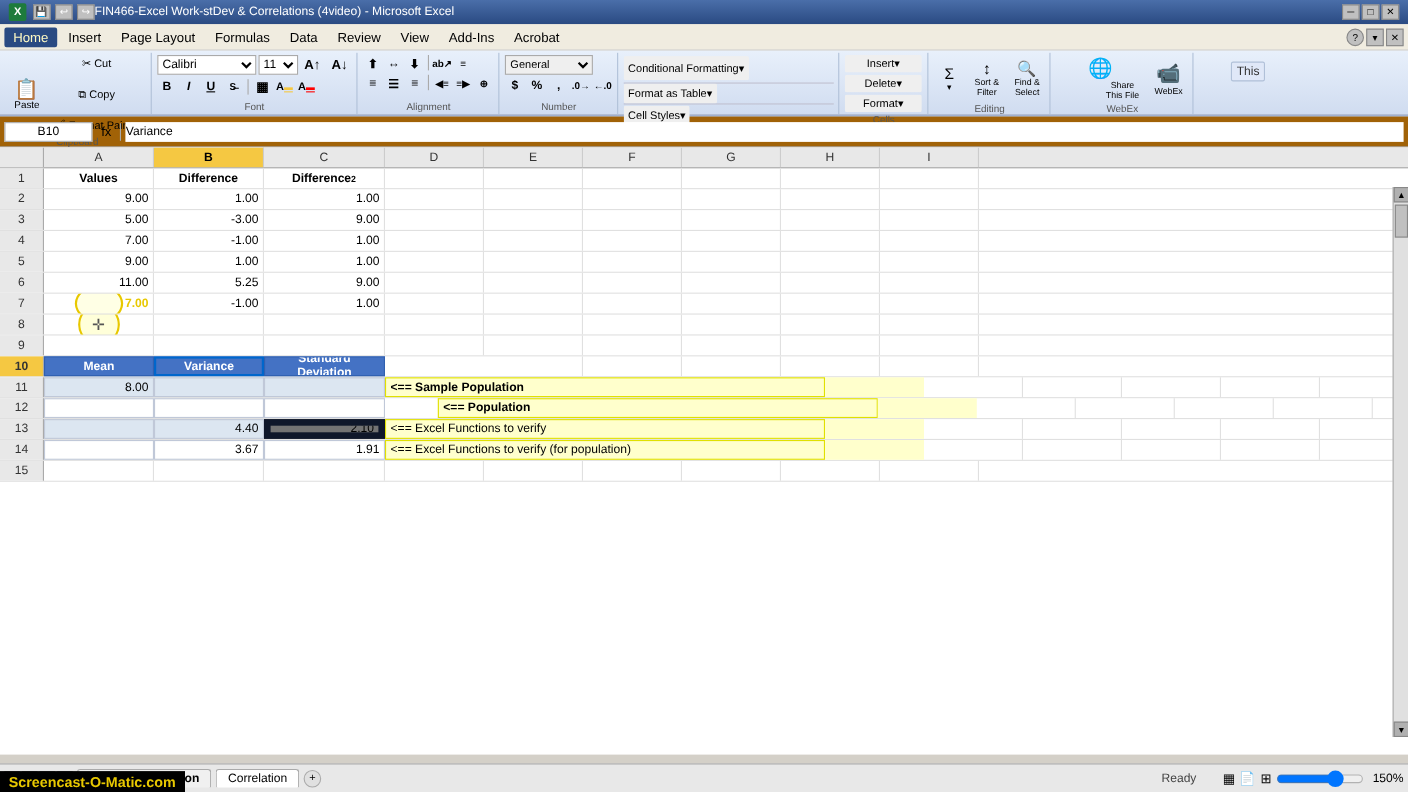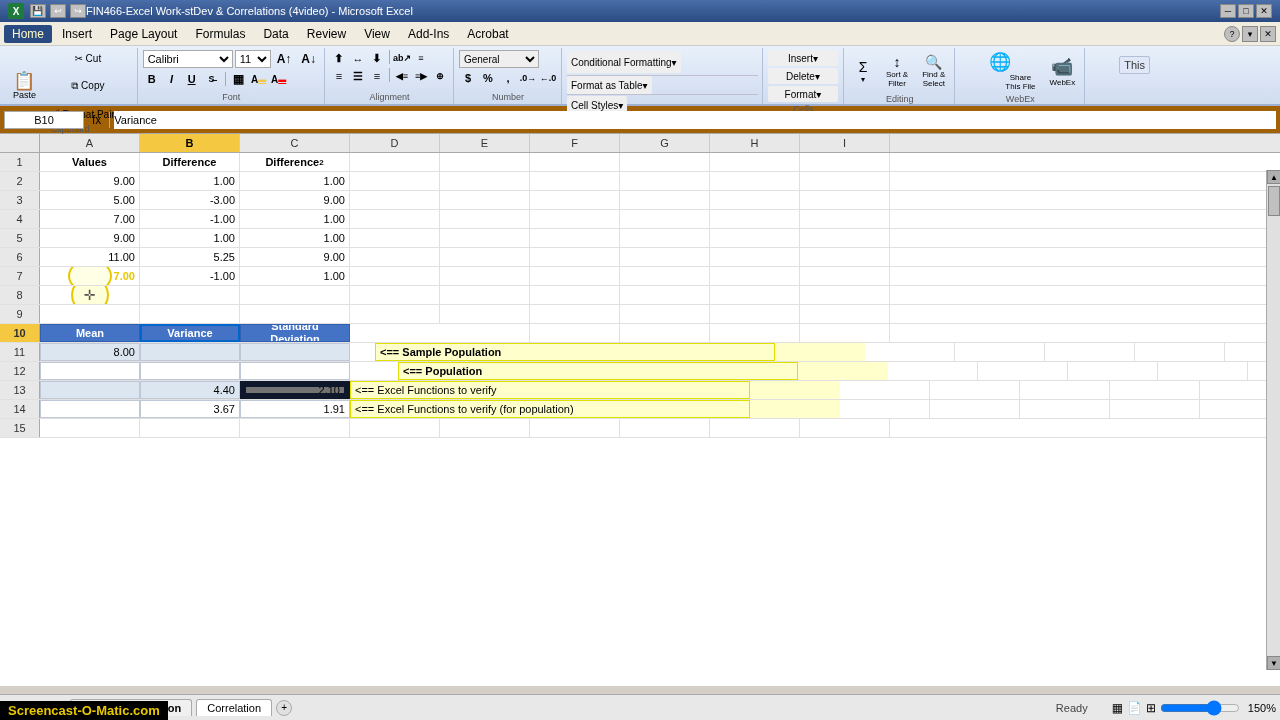--- a/index.html
+++ b/index.html
@@ -697,21 +697,21 @@
       <div class="cell col-g"></div>
       <div class="cell col-h"></div>
       <div class="cell col-i"></div>
     </div>
 
     <div class="row">
       <div class="row-num">11</div>
       <div class="cell col-a right" style="border:1px solid #c0c8d8;background:#dce6f1;">8.00</div>
       <div class="cell col-b" style="border:1px solid #c0c8d8;background:#dce6f1;"></div>
       <div class="cell col-c" style="border:1px solid #c0c8d8;background:#dce6f1;"></div>
-      <div class="cell col-d bold" style="min-width:400px;background:#ffffcc;border:1px solid #e0e000;font-weight:bold;margin-left:25px;">&lt;== Sample Population</div>
+      <div class="cell col-d bold" style="min-width:400px;background:#ffffcc;border:1px solid #e0e000;font-weight:bold;">&lt;== Sample Population</div>
       <div class="cell col-e" style="background:#ffffcc;border:none;"></div>
       <div class="cell col-f"></div>
       <div class="cell col-g"></div>
       <div class="cell col-h"></div>
       <div class="cell col-i"></div>
     </div>
 
     <div class="row">
       <div class="row-num">12</div>
       <div class="cell col-a" style="border:1px solid #c0c8d8;"></div>

